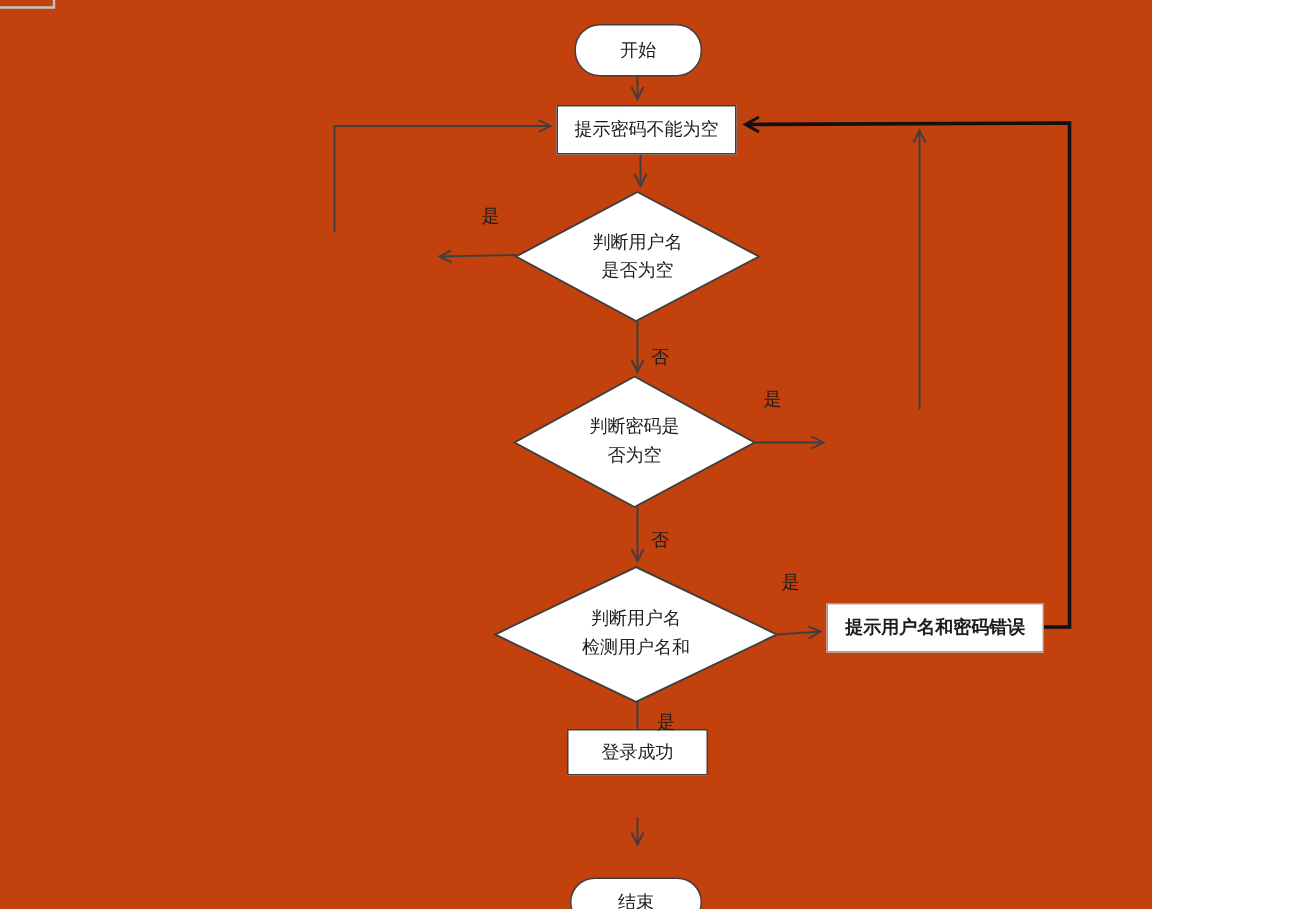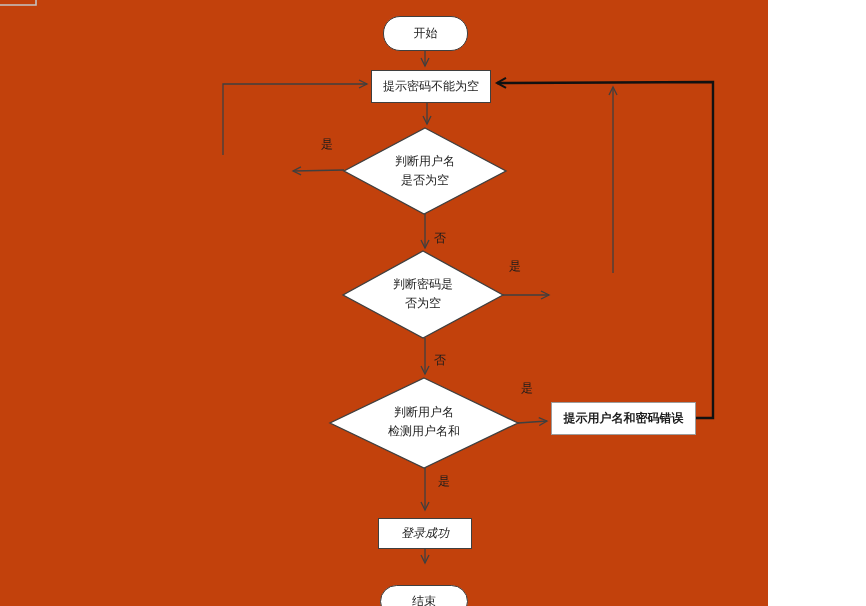--- a/index.html
+++ b/index.html
@@ -123,21 +123,21 @@
 
   <div class="diamond-text" style="left:334px; top:392px; width:180px; height:60px;">
     <span>判断用户名</span>
     <span>检测用户名和</span>
   </div>
 
   <div class="node gray-border" style="left:551px; top:402px; width:145px; height:33px;font-weight:bold;">
     <span>提示用户名和密码错误</span>
   </div>
 
-  <div class="node" style="left:378px; top:518px; width:94px; height:31px;font-style:italic;">
+  <div class="node" style="left:378px; top:486px; width:94px; height:31px;">
     <span>登录成功</span>
   </div>
 
   <div class="node terminator" style="left:380px; top:585px; width:88px; height:33px;">
     <span>结束</span>
   </div>
 
   <div class="edge-label" style="left:321px; top:138px;">是</div>
   <div class="edge-label" style="left:434px; top:232px;">否</div>
   <div class="edge-label" style="left:509px; top:260px;">是</div>

